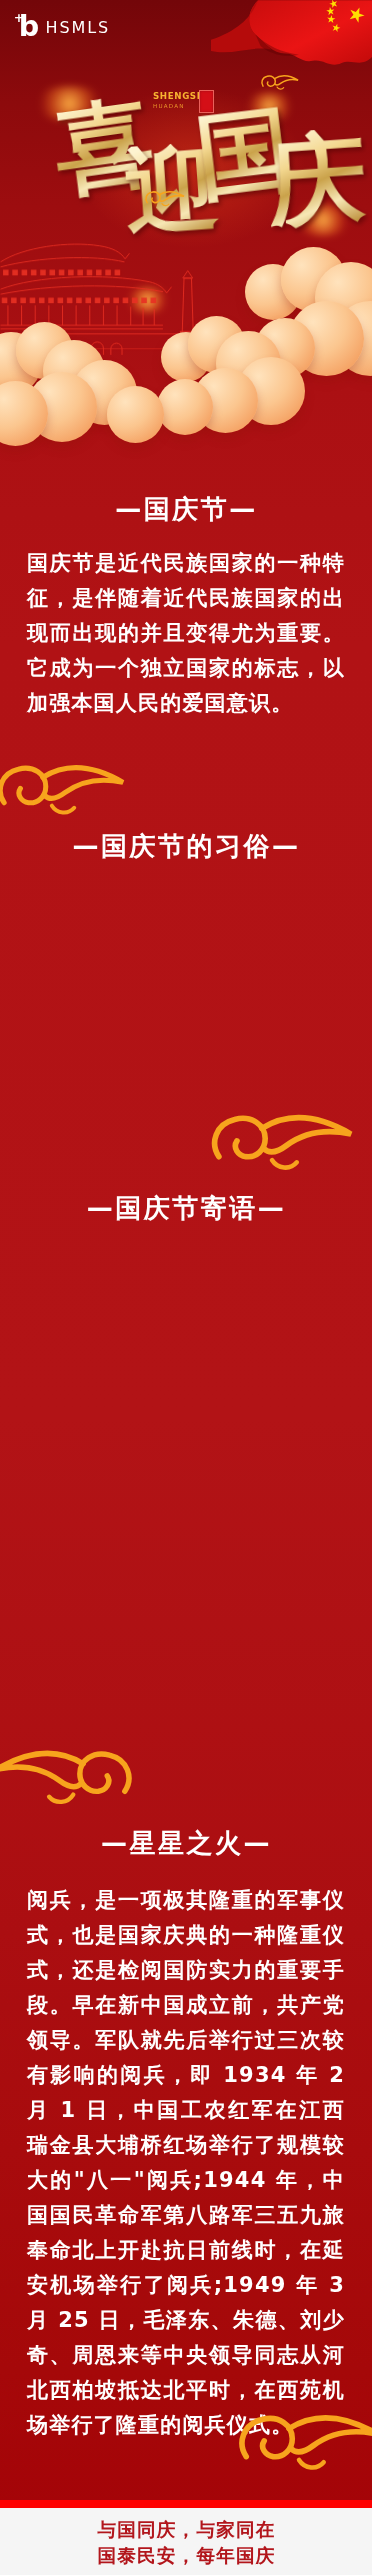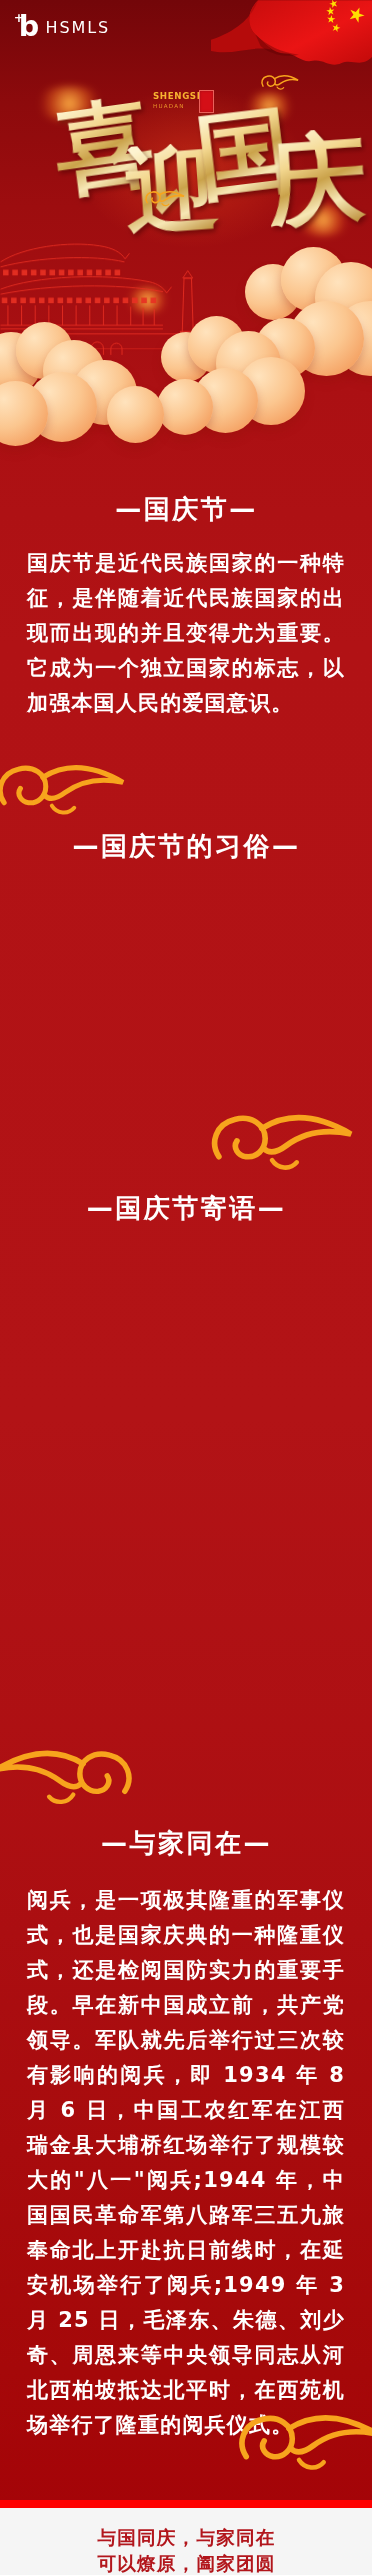--- a/index.html
+++ b/index.html
@@ -67,21 +67,21 @@
   .curl{position:absolute;}
   .orn1{left:-7.5px;top:758px;width:134px;height:63px;}
   .orn2{left:207px;top:1107px;width:148px;height:70px;}
   .orn3{left:-7.5px;top:1743px;width:143px;height:68px;transform:scaleX(-1);}
   .orn4{left:235px;top:2407px;width:146px;height:70px;}
   
   .footer-strip{position:absolute;left:0;top:2500px;width:100%;height:7.5px;background:#fe0000;}
   .footer{position:absolute;left:0;top:2508px;width:100%;height:68px;background:#f5f5f5;
     text-align:center;color:#b2161c;}
   .footer .fl{font-size:18.6px;font-weight:bold;letter-spacing:1.2px;line-height:25.5px;}
-  .footer .fl1{margin-top:17px;}
+  .footer .fl1{margin-top:9px;}
   .hidden-defs{position:absolute;width:0;height:0;overflow:hidden;}
 </style>
 </head>
 <body>
 
 <svg class="hidden-defs" aria-hidden="true">
   <defs>
     <g id="curl-shape">
       <path d="M10,44 C2,32 7,15 24,11 C39,7 51,16 51,28 C51,38 43,45 34,44 C27,43 22,36 26,30" fill="none" stroke="#f7a41d" stroke-width="5" stroke-linecap="round"></path>
       <path d="M48,19 C72,4 98,7 127,24 C104,19 85,23 70,34 C62,40 55,42 50,37" fill="none" stroke="#f7a41d" stroke-width="5" stroke-linecap="round"></path>
@@ -198,27 +198,27 @@
   <svg class="curl orn2" viewBox="0 0 130 62">
       <use href="#curl-shape"></use>
     </svg>
 
   <div class="sec-title s3t">—国庆节寄语—</div>
 
   <svg class="curl orn3" viewBox="0 0 130 62">
       <use href="#curl-shape"></use>
     </svg>
 
-  <div class="sec-title s4t">—与家同在—</div>
-  <div class="body-text s4b">阅兵，是一项极其隆重的军事仪式，也是国家庆典的一种隆重仪式，还是检阅国防实力的重要手段。早在新中国成立前，共产党领导。军队就先后举行过三次较有影响的阅兵，即 1934 年 8 月 6 日，中国工农红军在江西瑞金县大埔桥红场举行了规模较大的"八一"阅兵;1944 年，中国国民革命军第八路军三五九旅奉命北上开赴抗日前线时，在延安机场举行了阅兵;1949 年 3 月 25 日，毛泽东、朱德、刘少奇、周恩来等中央领导同志从河北西柏坡抵达北平时，在西苑机场举行了隆重的阅兵仪式。</div>
+  <div class="sec-title s4t">—星星之火—</div>
+  <div class="body-text s4b">阅兵，是一项极其隆重的军事仪式，也是国家庆典的一种隆重仪式，还是检阅国防实力的重要手段。早在新中国成立前，共产党领导。军队就先后举行过三次较有影响的阅兵，即 1934 年 2 月 1 日，中国工农红军在江西瑞金县大埔桥红场举行了规模较大的"八一"阅兵;1944 年，中国国民革命军第八路军三五九旅奉命北上开赴抗日前线时，在延安机场举行了阅兵;1949 年 3 月 25 日，毛泽东、朱德、刘少奇、周恩来等中央领导同志从河北西柏坡抵达北平时，在西苑机场举行了隆重的阅兵仪式。</div>
 
   <svg class="curl orn4" viewBox="0 0 130 62">
       <use href="#curl-shape"></use>
     </svg>
 
   <div class="footer-strip"></div>
   <div class="footer">
     <div class="fl fl1">与国同庆，与家同在</div>
-    <div class="fl fl2">可以燎原，阖家团圆</div>
+    <div class="fl fl2">国泰民安，每年国庆</div>
   </div>
 
 </div>
 
 
 </body></html>

